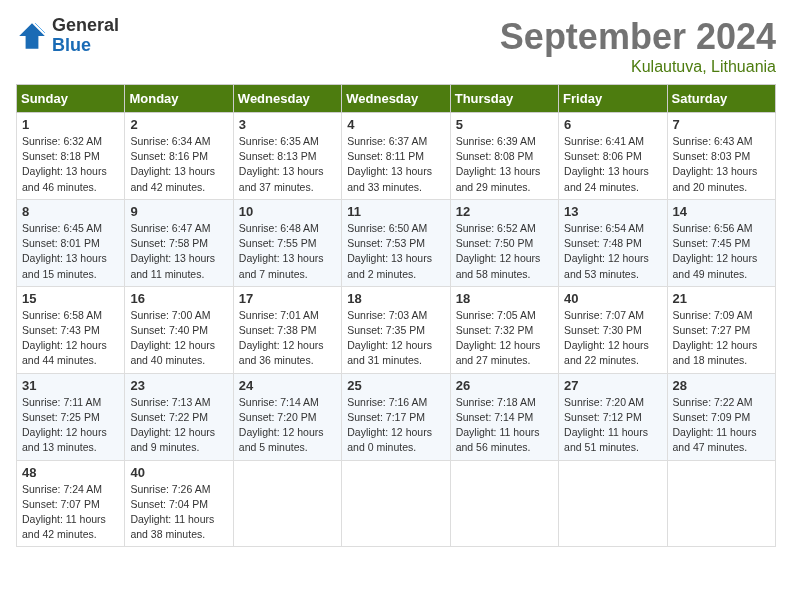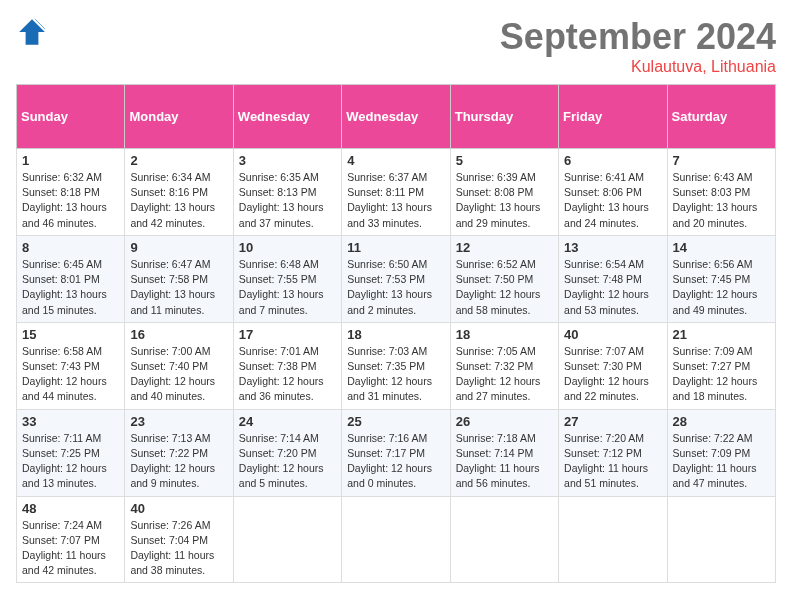--- a/index.html
+++ b/index.html
@@ -43,33 +43,33 @@
     .title-block {
       text-align: right;
     }
     .month-title {
       font-size: 36px;
       font-weight: bold;
       color: #737373;
     }
     .location {
       font-size: 16px;
-      color: #ef4444;
+      color: #4d7c0f;
     }
     .calendar {
       width: 100%;
       border-collapse: collapse;
       border: 1px solid #ccc;
     }
     .calendar th {
-      background: #ec4899;
+      background: #4d7c0f;
       color: #fff;
       font-size: 13px;
       font-weight: bold;
-      padding: 24px 4px;
+      padding: 6px 4px;
       text-align: left;
       border: 1px solid #ccc;
     }
     .calendar td {
       vertical-align: top;
       padding: 4px 5px;
       border: 1px solid #ddd;
       width: 14.28%;
       font-size: 10.5px;
       color: #333;
@@ -95,20 +95,24 @@
   </style>
 </head>
 <body>
 
 <div class="header">
   <div class="logo">
     <svg class="logo-icon" viewBox="0 0 40 40">
       <polygon points="20,4 36,20 28,20 28,36 12,36 12,20 4,20" fill="#1a6bb5"></polygon>
       <polygon points="24,4 36,16" fill="#5aabee" stroke="#5aabee" stroke-width="1"></polygon>
     </svg>
+    <div class="logo-text">
+      <span class="logo-general">General</span>
+      <span class="logo-blue">Blue</span>
+    </div>
   </div>
   <div class="title-block">
     <div class="month-title">September 2024</div>
     <div class="location">Kulautuva, Lithuania</div>
   </div>
 </div>
 
 <table class="calendar">
   <thead>
     <tr>
@@ -207,21 +211,21 @@
           <span class="day-number">40</span>
           <div class="cell-text">Sunrise: 7:07 AM<br>Sunset: 7:30 PM<br>Daylight: 12 hours and 22 minutes.</div>
         </td>
         <td>
           <span class="day-number">21</span>
           <div class="cell-text">Sunrise: 7:09 AM<br>Sunset: 7:27 PM<br>Daylight: 12 hours and 18 minutes.</div>
         </td>
       </tr>
       <tr>
         <td>
-          <span class="day-number">33</span>
+          <span class="day-number">31</span>
           <div class="cell-text">Sunrise: 7:11 AM<br>Sunset: 7:25 PM<br>Daylight: 12 hours and 13 minutes.</div>
         </td>
         <td>
           <span class="day-number">23</span>
           <div class="cell-text">Sunrise: 7:13 AM<br>Sunset: 7:22 PM<br>Daylight: 12 hours and 9 minutes.</div>
         </td>
         <td>
           <span class="day-number">24</span>
           <div class="cell-text">Sunrise: 7:14 AM<br>Sunset: 7:20 PM<br>Daylight: 12 hours and 5 minutes.</div>
         </td>

